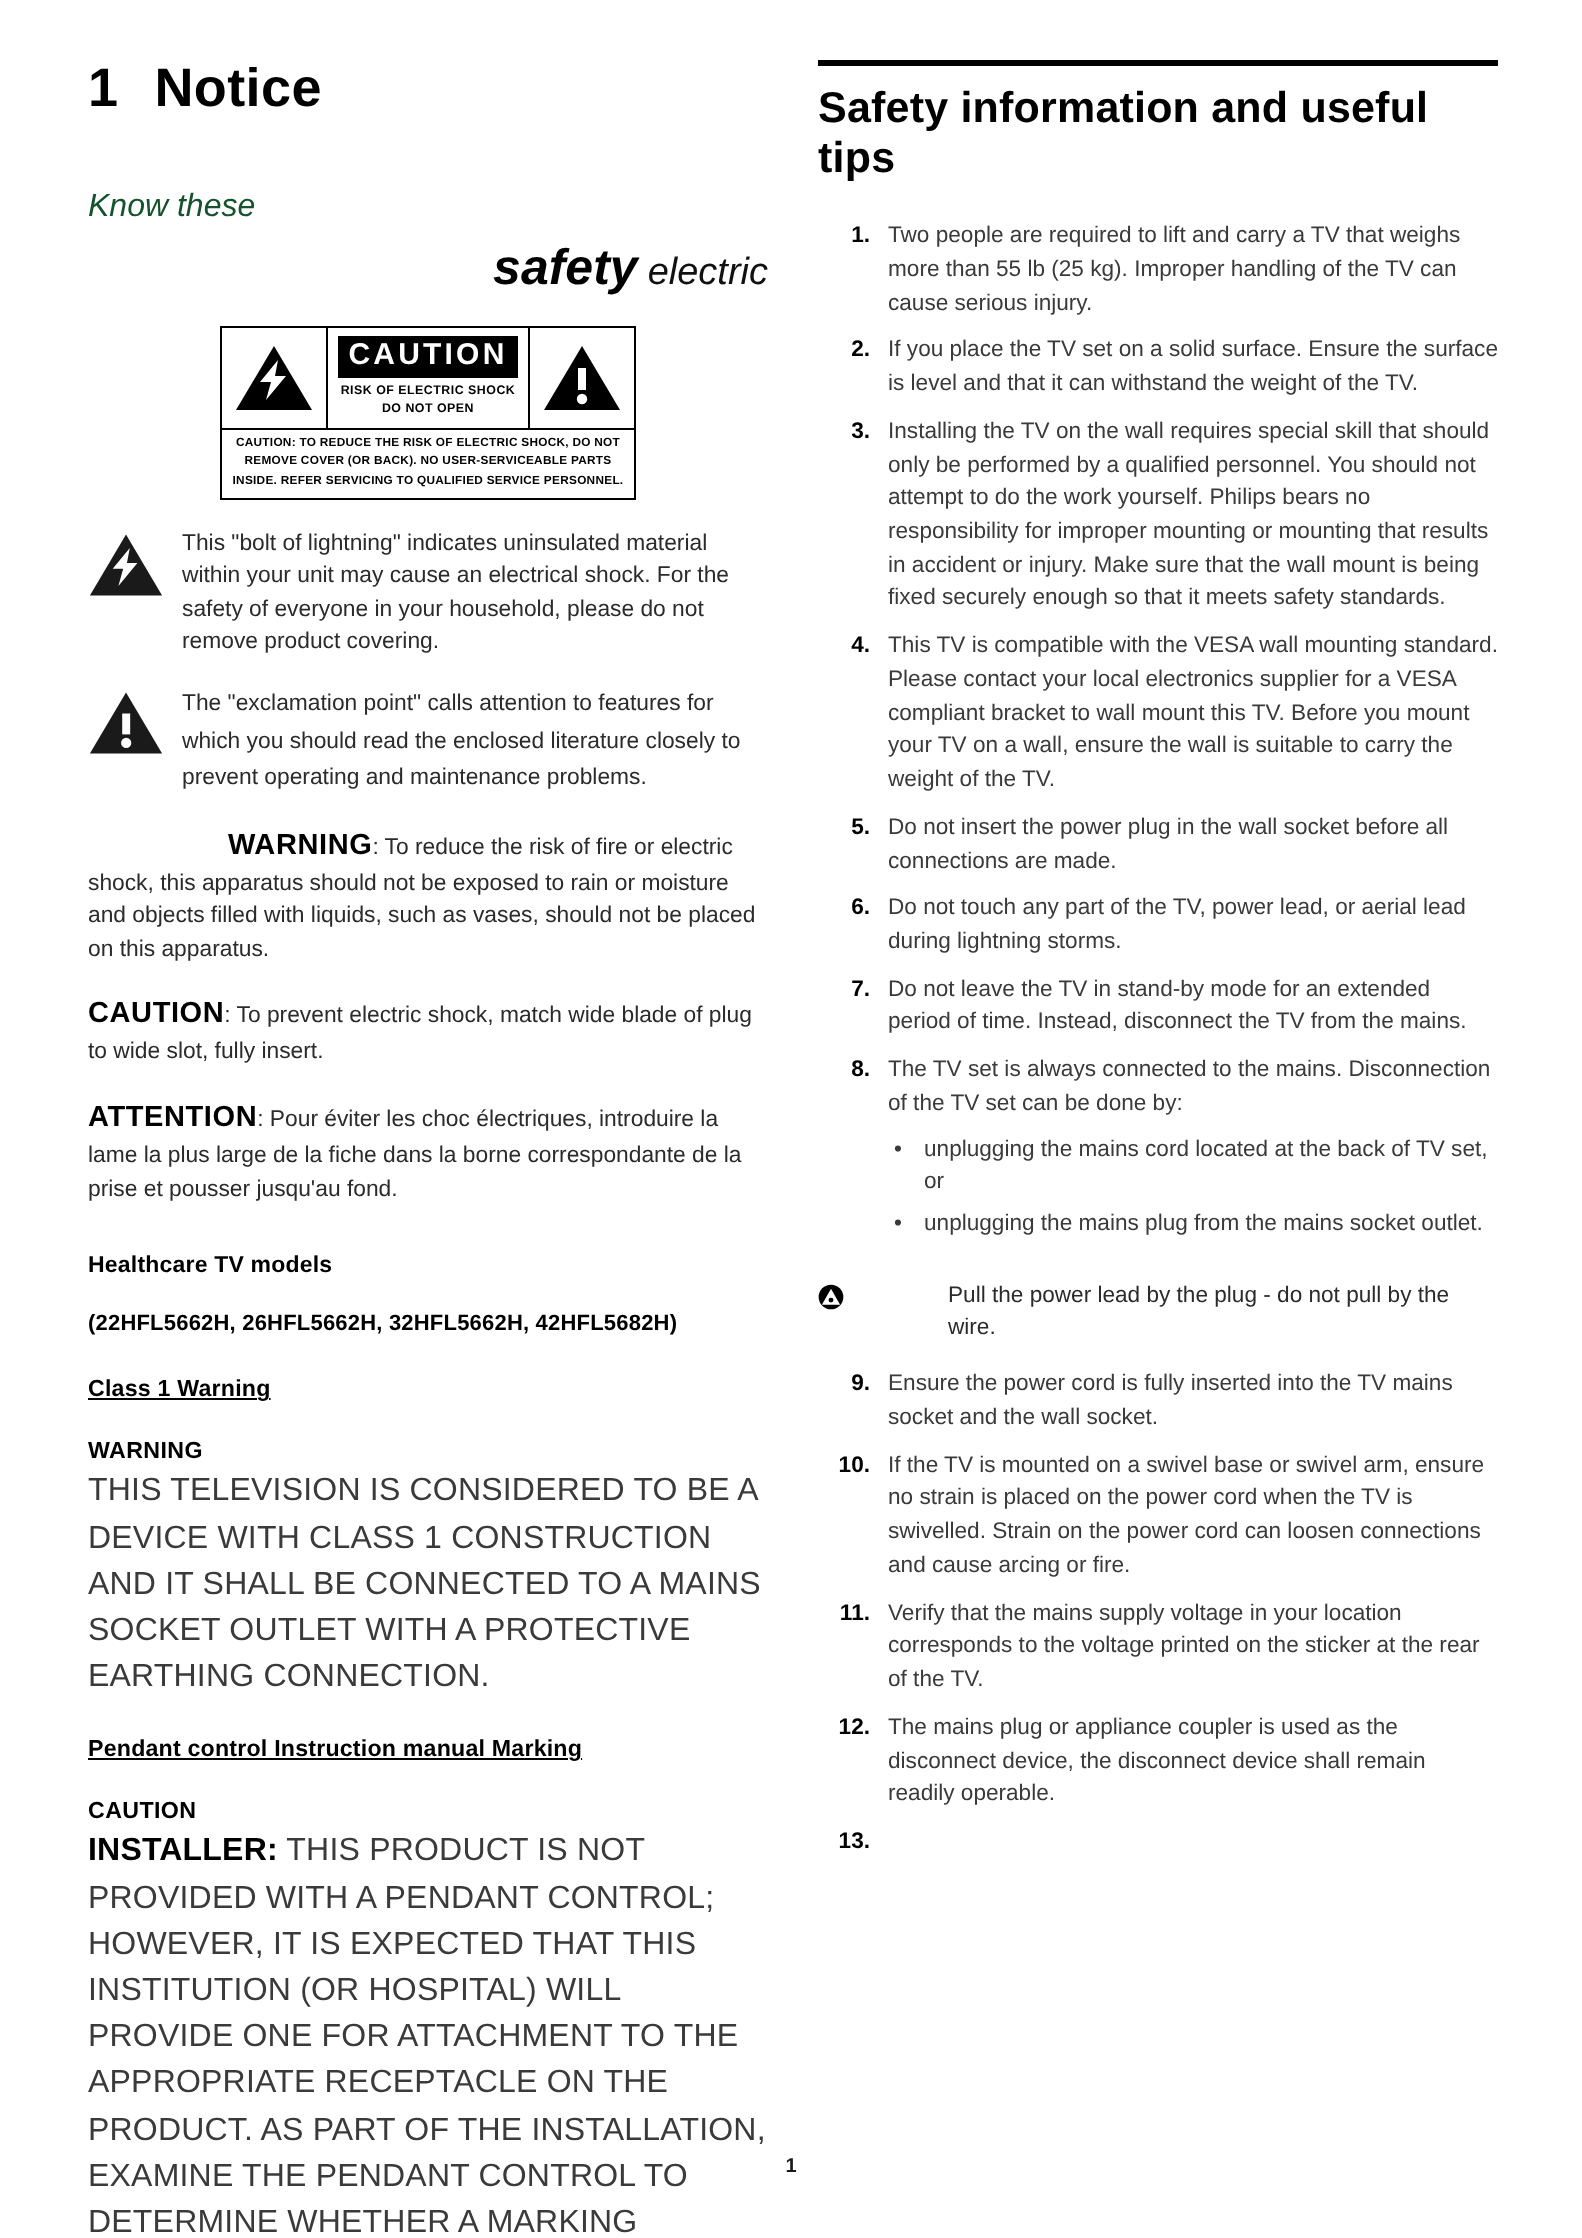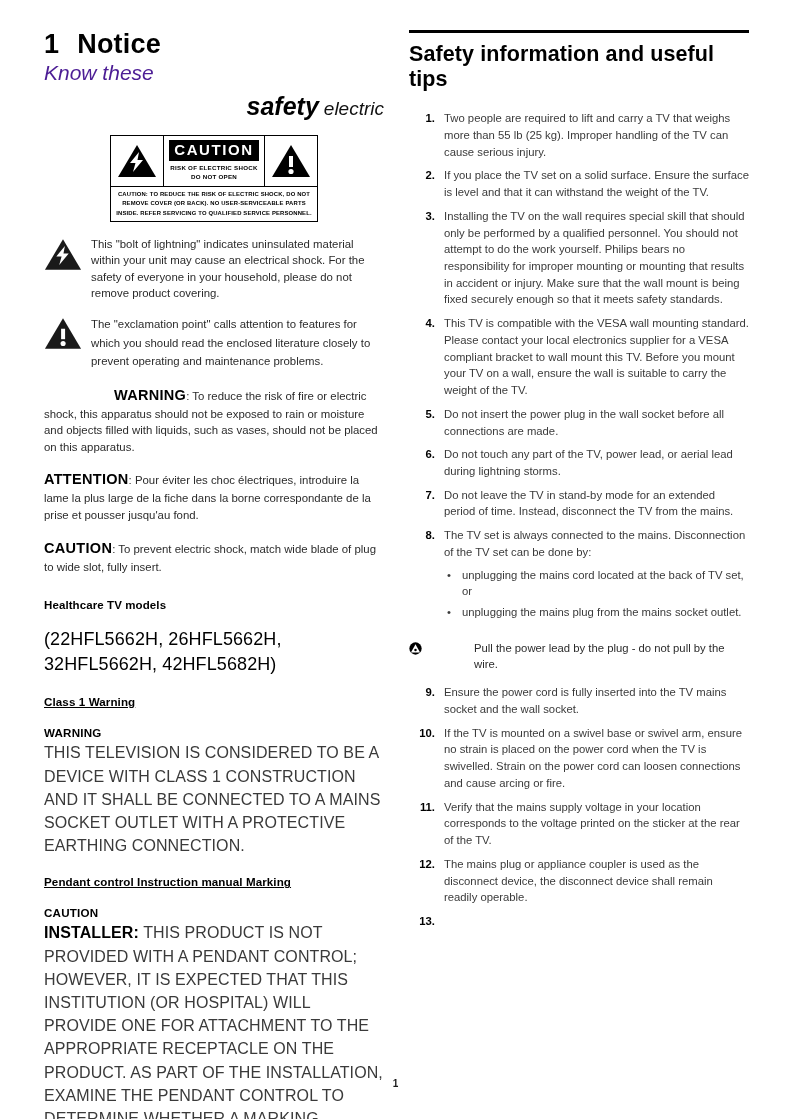--- a/index.html
+++ b/index.html
@@ -33,24 +33,25 @@
     font-size: 27px;
     font-weight: bold;
     letter-spacing: 0.2px;
     margin: 0 0 0 0;
     line-height: 1.1;
     color: #000;
   }
   .chapter .num { margin-right: 18px; }
 
   .know-these {
-    font-size: 21px;
+    font-size: 16px;
     font-style: italic;
+    margin-top: 34px;
     line-height: 1.2;
-    color: #4c1d95;
+    color: #14532d;
   }
   .safety-line {
     text-align: right;
     margin-top: 8px;
     line-height: 1.1;
   }
   .safety-word {
     font-size: 25px;
     font-style: italic;
     font-weight: bold;
@@ -150,22 +151,22 @@
   .warn-para.indent-first { text-indent: 70px; }
 
   .sec-head {
     font-size: 11.5px;
     font-weight: bold;
     color: #000;
     margin-top: 24px;
     letter-spacing: 0.1px;
   }
   .models {
-    font-size: 18px;
-    font-weight: normal;
+    font-size: 11px;
+    font-weight: bold;
     color: #000;
     margin-top: 16px;
     line-height: 1.4;
     letter-spacing: 0.1px;
   }
   .underline-head {
     font-size: 11.6px;
     font-weight: bold;
     color: #000;
     margin-top: 18px;
@@ -328,23 +329,23 @@
           <polygon points="20,1 39,33 1,33" fill="#1a1a1a"></polygon>
           <rect x="18" y="12" width="4.2" height="11" fill="#fff"></rect>
           <circle cx="20.1" cy="27.5" r="2.7" fill="#fff"></circle>
         </svg>
       </div>
       <div class="txt">The "exclamation point" calls attention to features for which you should read the enclosed literature closely to prevent operating and maintenance problems.</div>
     </div>
 
     <p class="warn-para indent-first"><span class="lead">WARNING</span><span>: To reduce the risk of fire or electric shock, this apparatus should not be exposed to rain or moisture and objects filled with liquids, such as vases, should not be placed on this apparatus.</span></p>
 
+    <p class="warn-para"><span class="lead">CAUTION</span><span>: To prevent electric shock, match wide blade of plug to wide slot, fully insert.</span></p>
+
     <p class="warn-para"><span class="lead">ATTENTION</span><span>: Pour éviter les choc électriques, introduire la lame la plus large de la fiche dans la borne correspondante de la prise et pousser jusqu'au fond.</span></p>
-
-    <p class="warn-para"><span class="lead">CAUTION</span><span>: To prevent electric shock, match wide blade of plug to wide slot, fully insert.</span></p>
 
     <div class="sec-head">Healthcare TV models</div>
 
     <div class="models">(22HFL5662H, 26HFL5662H, 32HFL5662H, 42HFL5682H)</div>
 
     <div><span class="underline-head">Class 1 Warning</span></div>
 
     <div class="bold-head">WARNING</div>
     <div class="caps-body">THIS TELEVISION IS CONSIDERED TO BE A DEVICE WITH CLASS 1 CONSTRUCTION AND IT SHALL BE CONNECTED TO A MAINS SOCKET OUTLET WITH A PROTECTIVE EARTHING CONNECTION.</div>
 

